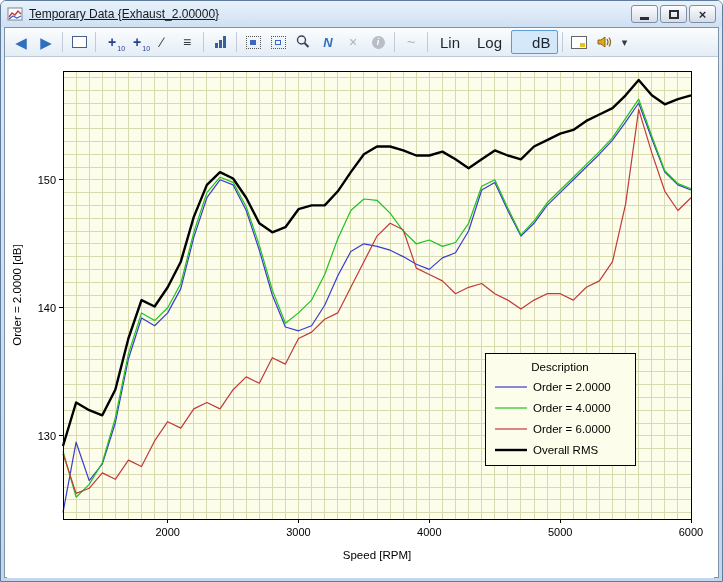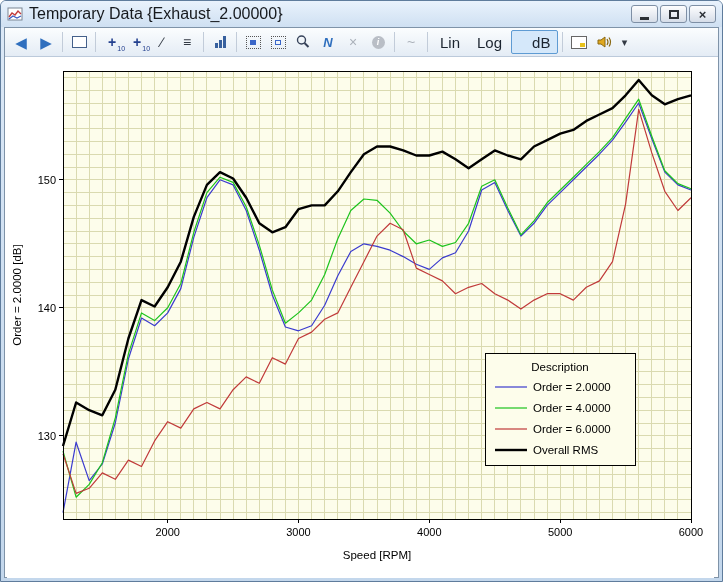--- a/index.html
+++ b/index.html
@@ -13,21 +13,21 @@
     display:flex; flex-direction:column;
     overflow:hidden;
   }
   .titlebar {
     height:26px; flex:0 0 26px;
     display:flex; align-items:center;
     padding:0 6px; gap:6px;
     background:linear-gradient(#e9f2fc,#cfe0f2);
     position:relative;
   }
-  .titlebar .title { font-size:16px; color:#16191d; }
+  .titlebar .title { font-size:12px; color:#16191d;text-decoration:underline; }
   .app-icon { width:16px; height:16px; display:block; }
   .winbtns { position:absolute; right:6px; top:4px; display:flex; gap:2px; }
   .winbtn {
     width:27px; height:18px;
     border:1px solid #7e8fa5; border-radius:3px;
     background:linear-gradient(#fdfdfe,#d6dde8);
     display:flex; align-items:center; justify-content:center;
     padding:0; cursor:default;
   }
   .glyph-min { width:9px; height:3px; background:#2b2f35; margin-top:8px; }

